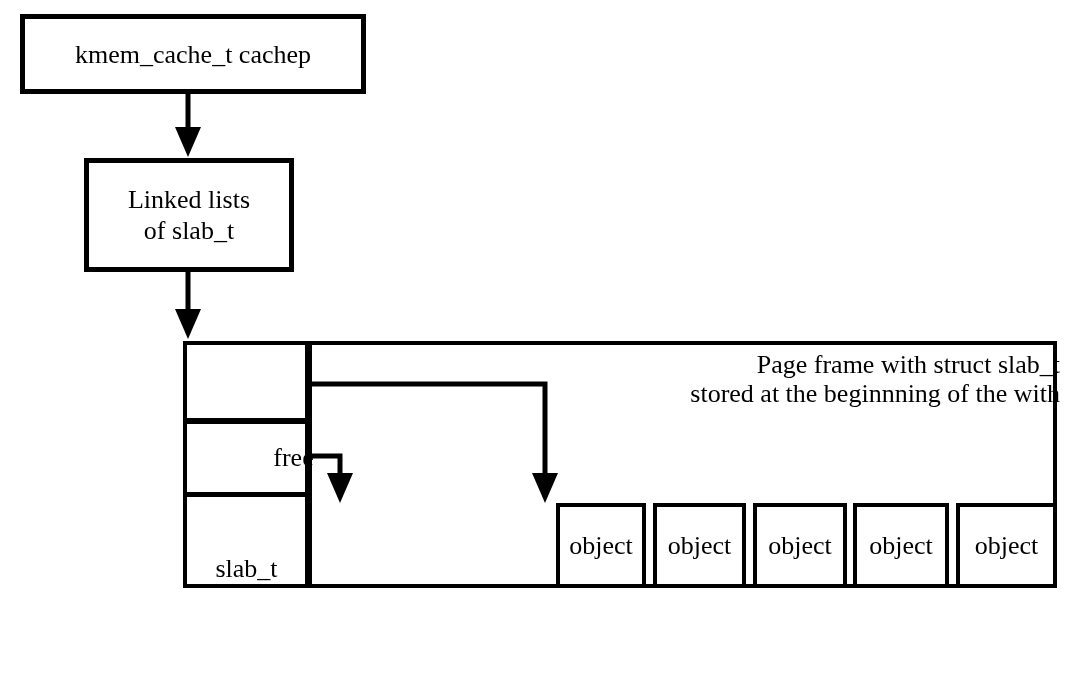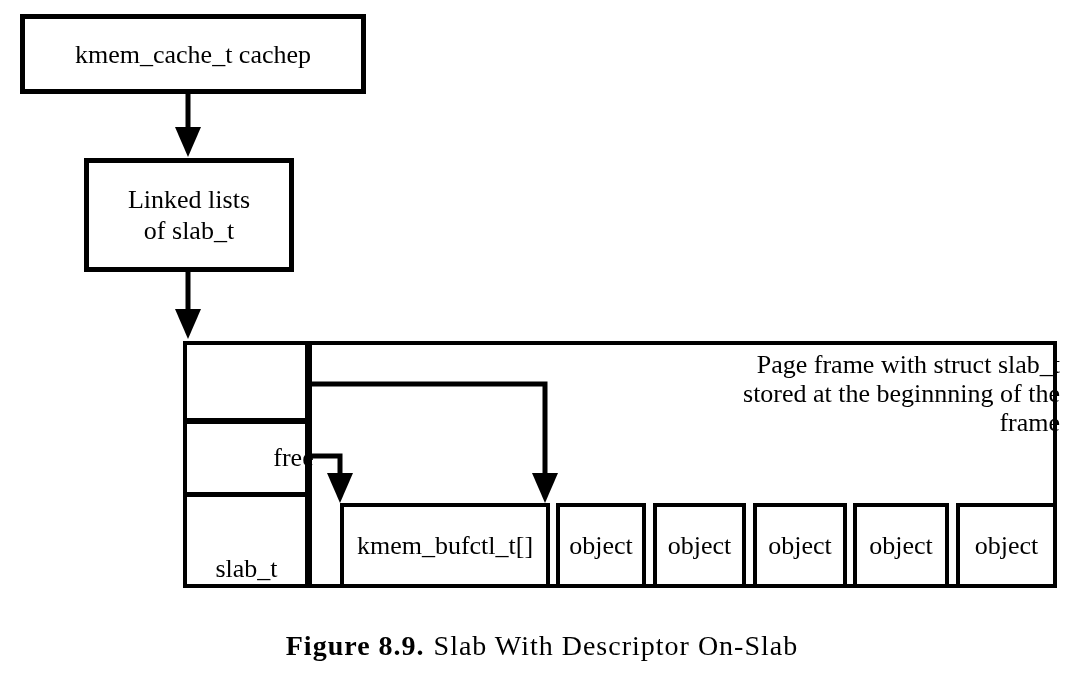--- a/index.html
+++ b/index.html
@@ -84,26 +84,23 @@
 
   <div class="cell-label" style="left:188px; top:424px; width:117px; height:68px;padding-left:47px;">
     <span>free</span>
   </div>
   <div class="cell-label" style="left:188px; top:497px; width:117px; height:87px;margin-top:28px;">
     <span>slab_t</span>
   </div>
 
   <div id="page-note">
     <div>Page frame with struct slab_t</div>
-    <div>stored at the beginnning of the frame</div>
+    <div>stored at the beginnning of the with</div>
   </div>
 
-  <div class="box thinbox" style="left:340px; top:503px; width:210px; height:85px;">
-    <span>kmem_bufctl_t[]</span>
-  </div>
   <div class="box thinbox" style="left:556px; top:503px; width:90px; height:85px;">
     <span>object</span>
   </div>
   <div class="box thinbox" style="left:653px; top:503px; width:93px; height:85px;">
     <span>object</span>
   </div>
   <div class="box thinbox" style="left:753px; top:503px; width:94px; height:85px;">
     <span>object</span>
   </div>
   <div class="box thinbox" style="left:853px; top:503px; width:96px; height:85px;">
@@ -129,17 +126,14 @@
       <polyline points="309,384 545,384 545,476" fill="none" stroke="#000000" stroke-width="5"></polyline>
       <polygon points="532,473 558,473 545,503" fill="#000000"></polygon>
     </g>
 
     <g>
       <polyline points="309,456 340,456 340,476" fill="none" stroke="#000000" stroke-width="5"></polyline>
       <polygon points="327,473 353,473 340,503" fill="#000000"></polygon>
     </g>
   </svg>
 
-  <div id="figure-caption">
-    <span class="fig-label">Figure 8.9.</span><span>Slab With Descriptor On-Slab</span>
-  </div>
 
 </div>
 
 </body></html>

